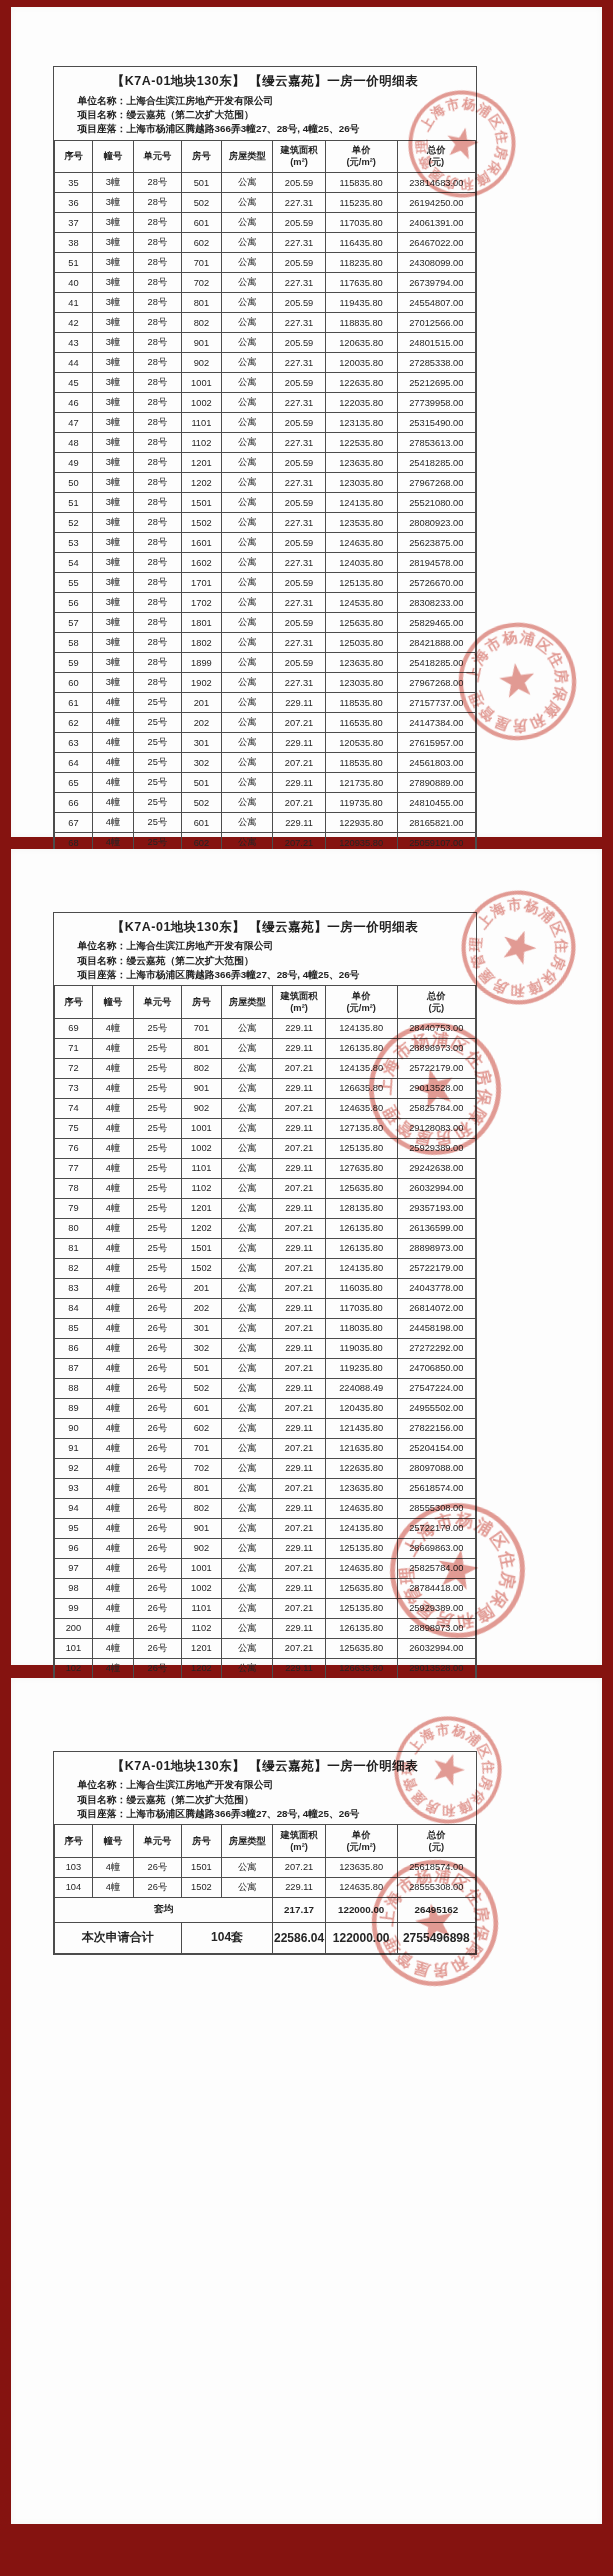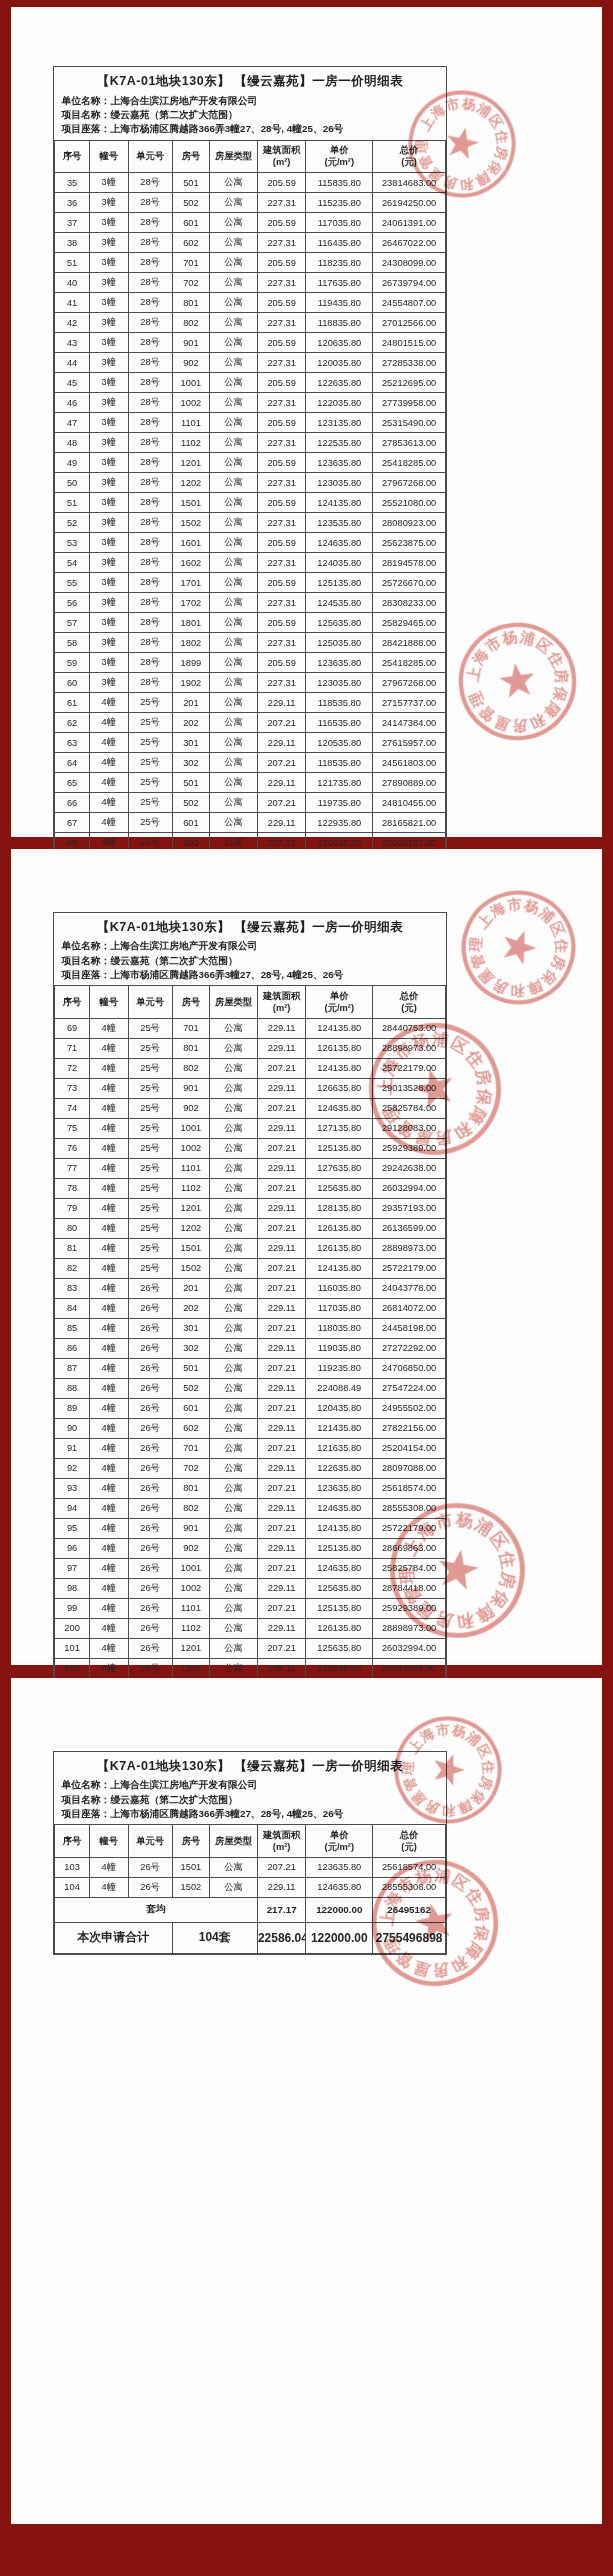--- a/index.html
+++ b/index.html
@@ -12,33 +12,33 @@
   .canvas { position:absolute; inset:0; }
   .page {
     position:absolute; left:11px; width:591px;
     background:#fdfdfd; box-shadow:inset 0 0 7.4px rgba(0,0,0,.04);
   }
   .page-1 { top:7.4px;    height:830px; }
   .page-2 { top:849px;  height:816px; }
   .page-3 { top:1678px; height:846px; }
 
   .sheet {
-    position:relative; margin-left:42px; width:394px;
+    position:relative; margin-left:42px; width:424px;
     border:1.9px solid #4c4c4c; background:transparent;
     box-sizing:border-box;
   }
   .page-1 .sheet { margin-top:59px; }
   .page-2 .sheet { margin-top:63px; }
   .page-3 .sheet { margin-top:73px; }
 
   .doc-title {
     text-align:center; font-weight:bold; color:#1f1f1f;
     font-size:12.5px; padding:5.6px 0 3.7px; letter-spacing:0.5px;
   }
-  .meta { padding:0 0 2.8px 7.4px; }
+  .meta { padding:0 0 2.8px 7.4px;margin-left:16px; }
   .meta-line {
     font-size:9.8px; font-weight:bold; color:#222;
     line-height:14.4px; white-space:nowrap;
   }
   table.price {
     width:100%; border-collapse:collapse; table-layout:fixed;
   }
   table.price th, table.price td {
     border:0.9px solid #4c4c4c; text-align:center; color:#252525;
     font-size:9.3px; overflow:hidden;

